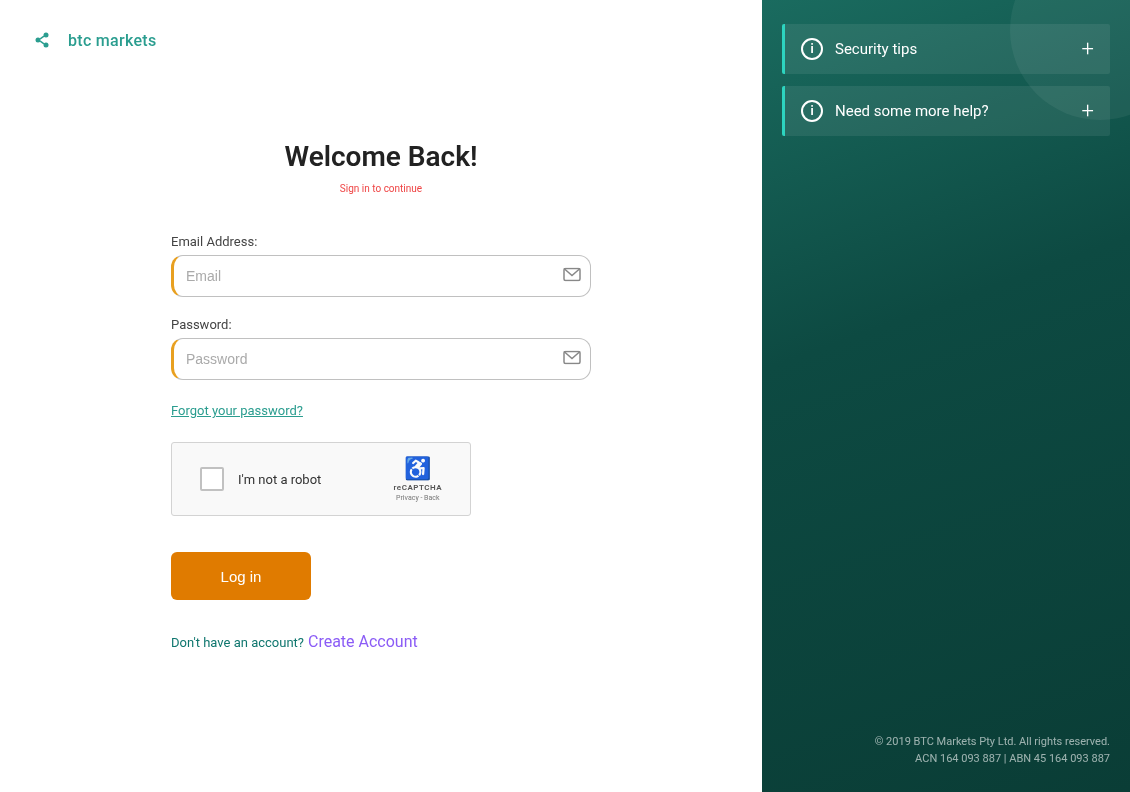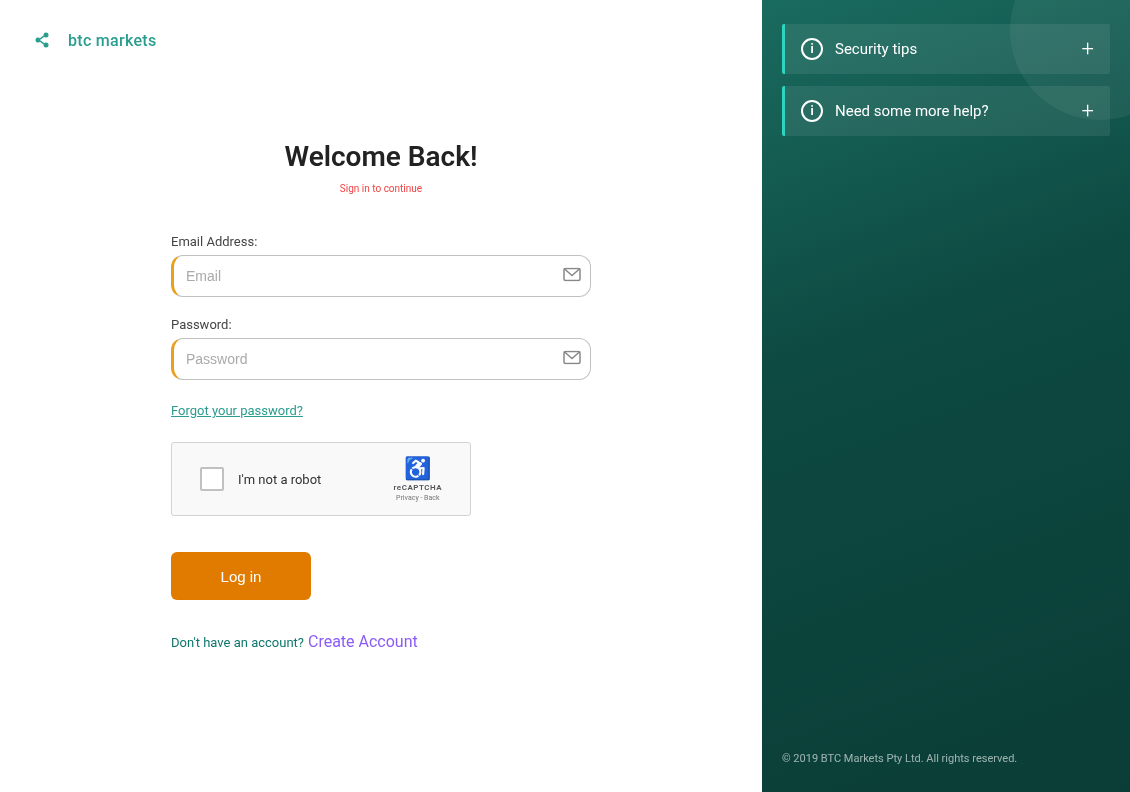--- a/index.html
+++ b/index.html
@@ -228,22 +228,22 @@
       color: #ffffff;
       font-size: 22px;
       font-weight: 300;
       line-height: 1;
     }
 
     .right-footer {
       position: absolute;
       bottom: 24px;
       left: 20px;
-      right: 8px;
-      text-align: left;
+      right: 20px;
+      text-align: right;
     }
 
     .footer-text {
       font-size: 11px;
       color: rgba(255,255,255,0.6);
       line-height: 1.6;
     }
 
     
     .deco-circle {
@@ -332,14 +332,15 @@
   </div>
 
   <div class="accordion-item">
     <div class="accordion-info-icon">i</div>
     <span class="accordion-label">Need some more help?</span>
     <span class="accordion-plus">+</span>
   </div>
 
   <div class="right-footer">
     <p class="footer-text">© 2019 BTC Markets Pty Ltd. All rights reserved.</p>
+    <p class="footer-text">ACN 164 093 887 | ABN 45 164 093 887</p>
   </div>
 </div>
 
 </body></html>

